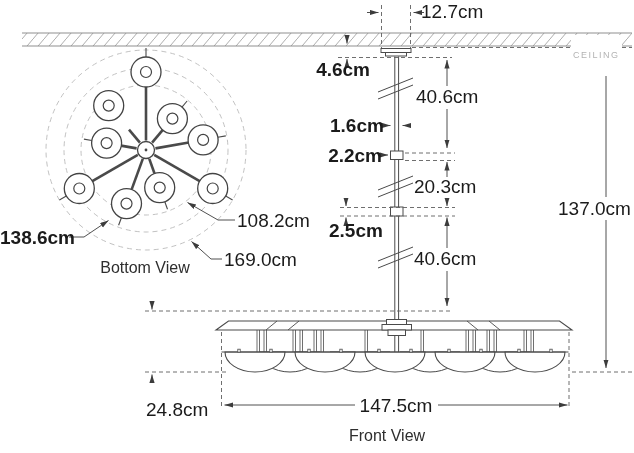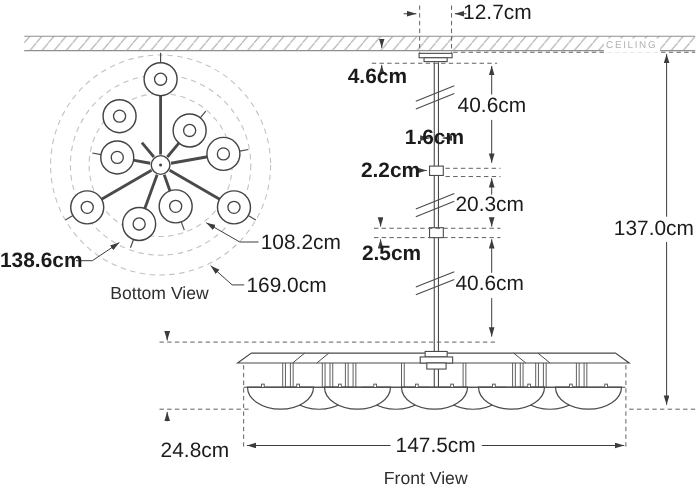--- a/index.html
+++ b/index.html
@@ -3,21 +3,21 @@
 <meta charset="utf-8">
 <style>
   html,body{margin:0;padding:0;background:#fff;}
   #stage{position:relative;width:634px;height:453px;background:#ffffff;overflow:hidden;
          font-family:"Liberation Sans",sans-serif;}
   #stage svg{position:absolute;left:0;top:0;}
   .lbl{position:absolute;font-size:19px;line-height:1;color:#1b1b1b;white-space:nowrap;}
   .r{text-align:right;font-weight:bold;}
   .c{text-align:center;}
   .title{font-size:16px;color:#2e2e2e;}
-  .ceil{font-size:9px;letter-spacing:1.5px;color:#b3b3b3;background:#fff;padding:2px 2px;}
+  .ceil{font-size:9px;letter-spacing:1.5px;color:#b3b3b3;background:#fff;padding:16px 2px;margin-left:22px;}
 </style>
 </head>
 <body>
 
 <div id="stage">
 
 <svg width="634" height="453" viewBox="0 0 634 453">
   <defs>
     <marker id="ma" markerUnits="userSpaceOnUse" markerWidth="10" markerHeight="7" refX="8.5" refY="2.6" orient="auto">
       <path d="M0,0L8.5,2.6L0,5.2Z" fill="#3c3c3c"></path>
@@ -255,21 +255,21 @@
       <line x1="355" y1="405" x2="224.5" y2="405" marker-end="url(#ma)"></line>
       <line x1="438" y1="405" x2="567.5" y2="405" marker-end="url(#ma)"></line>
     </g>
   </g>
 </svg>
 
 <div class="lbl" style="left:421px;top:2px;">12.7cm</div>
 <div class="lbl ceil" style="left:549px;top:35px;">CEILING</div>
 <div class="lbl r" style="left:316px;top:60px;width:54px;">4.6cm</div>
 <div class="lbl" style="left:416px;top:87px;">40.6cm</div>
-<div class="lbl r" style="left:330px;top:116px;width:52px;margin-left:38px;">1.6cm</div>
+<div class="lbl r" style="left:330px;top:116px;width:52px;">1.6cm</div>
 <div class="lbl r" style="left:327px;top:146px;width:55px;">2.2cm</div>
 <div class="lbl" style="left:414px;top:177px;">20.3cm</div>
 <div class="lbl r" style="left:329px;top:221px;width:53px;">2.5cm</div>
 <div class="lbl" style="left:414px;top:249px;">40.6cm</div>
 <div class="lbl" style="left:558px;top:199px;">137.0cm</div>
 <div class="lbl" style="left:146px;top:389px;margin-top:11px;">24.8cm</div>
 <div class="lbl c" style="left:354px;top:396px;width:84px;">147.5cm</div>
 <div class="lbl c title" style="left:332px;top:428px;width:110px;">Front View</div>
 <div class="lbl c title" style="left:85px;top:260px;width:120px;">Bottom View</div>
 <div class="lbl r" style="left:0px;top:228px;width:67px;">138.6cm</div>

